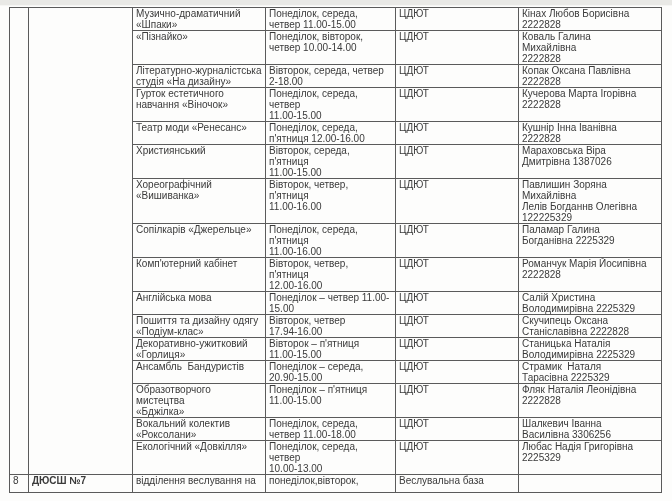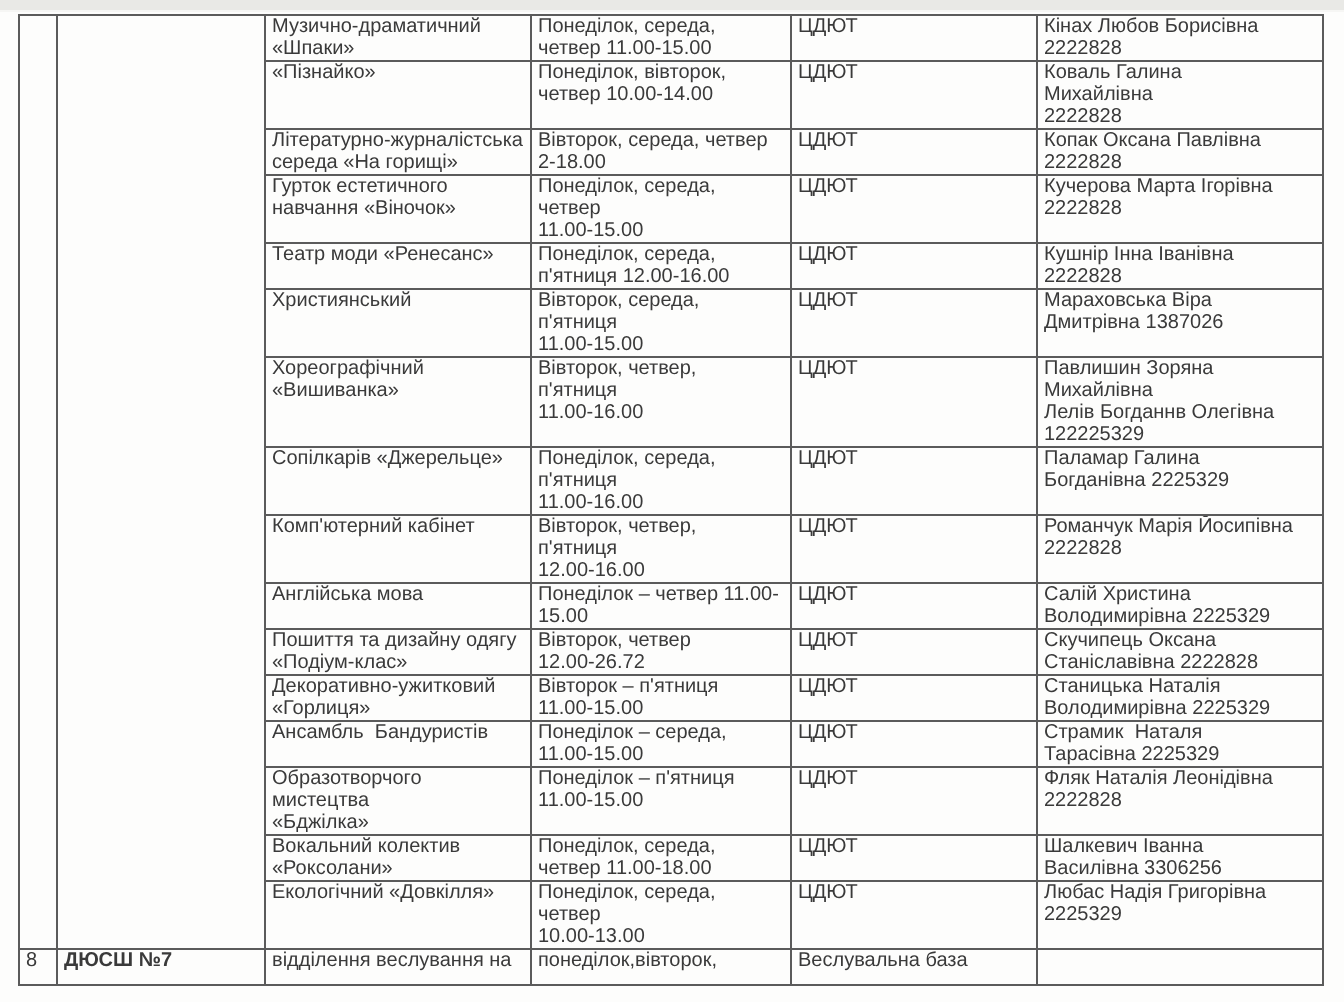--- a/index.html
+++ b/index.html
@@ -82,21 +82,21 @@
           <td>«Пізнайко»</td>
           <td>Понеділок, вівторок,
 четвер 10.00-14.00</td>
           <td>ЦДЮТ</td>
           <td>Коваль Галина
 Михайлівна
 2222828</td>
         </tr>
         <tr>
           <td>Літературно-журналістська
-середа «На горищі»</td>
+студія «На дизайну»</td>
           <td>Вівторок, середа, четвер
 2-18.00</td>
           <td>ЦДЮТ</td>
           <td>Копак Оксана Павлівна
 2222828</td>
         </tr>
         <tr>
           <td>Гурток естетичного
 навчання «Віночок»</td>
           <td>Понеділок, середа,
@@ -158,38 +158,38 @@
           <td>Понеділок – четвер 11.00-
 15.00</td>
           <td>ЦДЮТ</td>
           <td>Салій Христина
 Володимирівна 2225329</td>
         </tr>
         <tr>
           <td>Пошиття та дизайну одягу
 «Подіум-клас»</td>
           <td>Вівторок, четвер
-12.00-26.72</td>
+17.94-16.00</td>
           <td>ЦДЮТ</td>
           <td>Скучипець Оксана
 Станіславівна 2222828</td>
         </tr>
         <tr>
           <td>Декоративно-ужитковий
 «Горлиця»</td>
           <td>Вівторок – п'ятниця
 11.00-15.00</td>
           <td>ЦДЮТ</td>
           <td>Станицька Наталія
 Володимирівна 2225329</td>
         </tr>
         <tr>
           <td>Ансамбль  Бандуристів</td>
           <td>Понеділок – середа,
-11.00-15.00</td>
+20.90-15.00</td>
           <td>ЦДЮТ</td>
           <td>Страмик  Наталя
 Тарасівна 2225329</td>
         </tr>
         <tr>
           <td>Образотворчого мистецтва
 «Бджілка»</td>
           <td>Понеділок – п'ятниця
 11.00-15.00</td>
           <td>ЦДЮТ</td>

